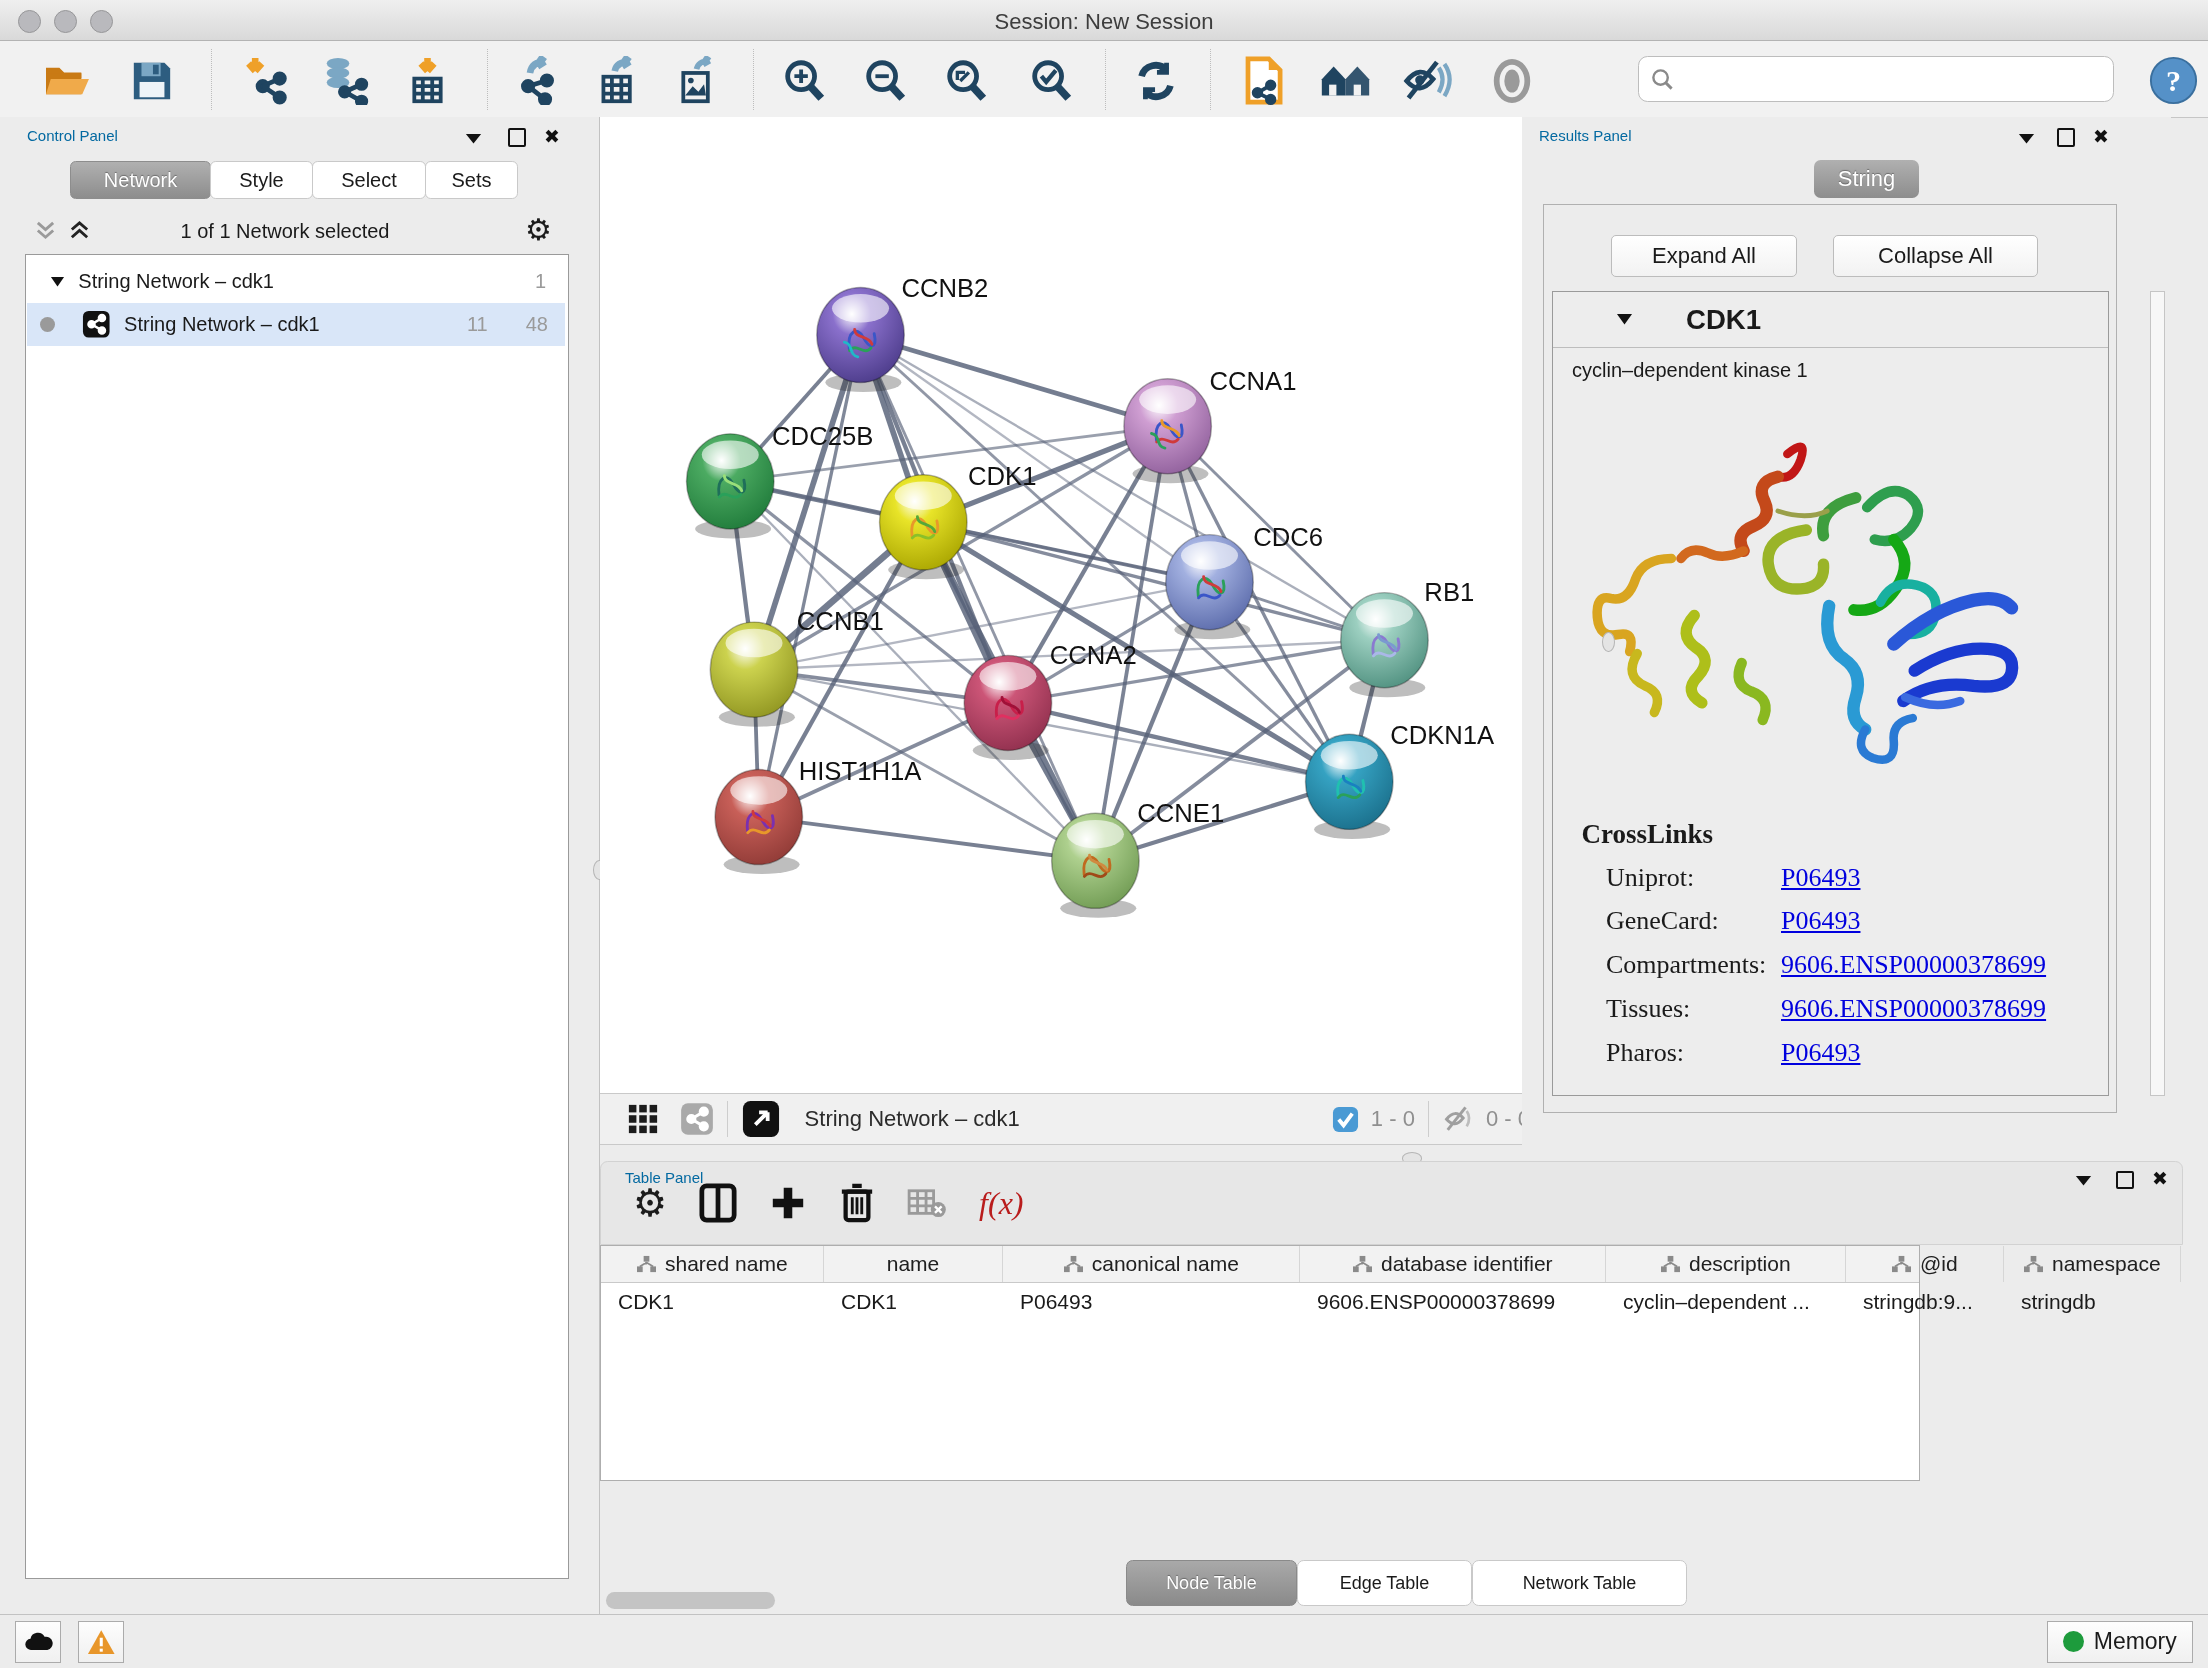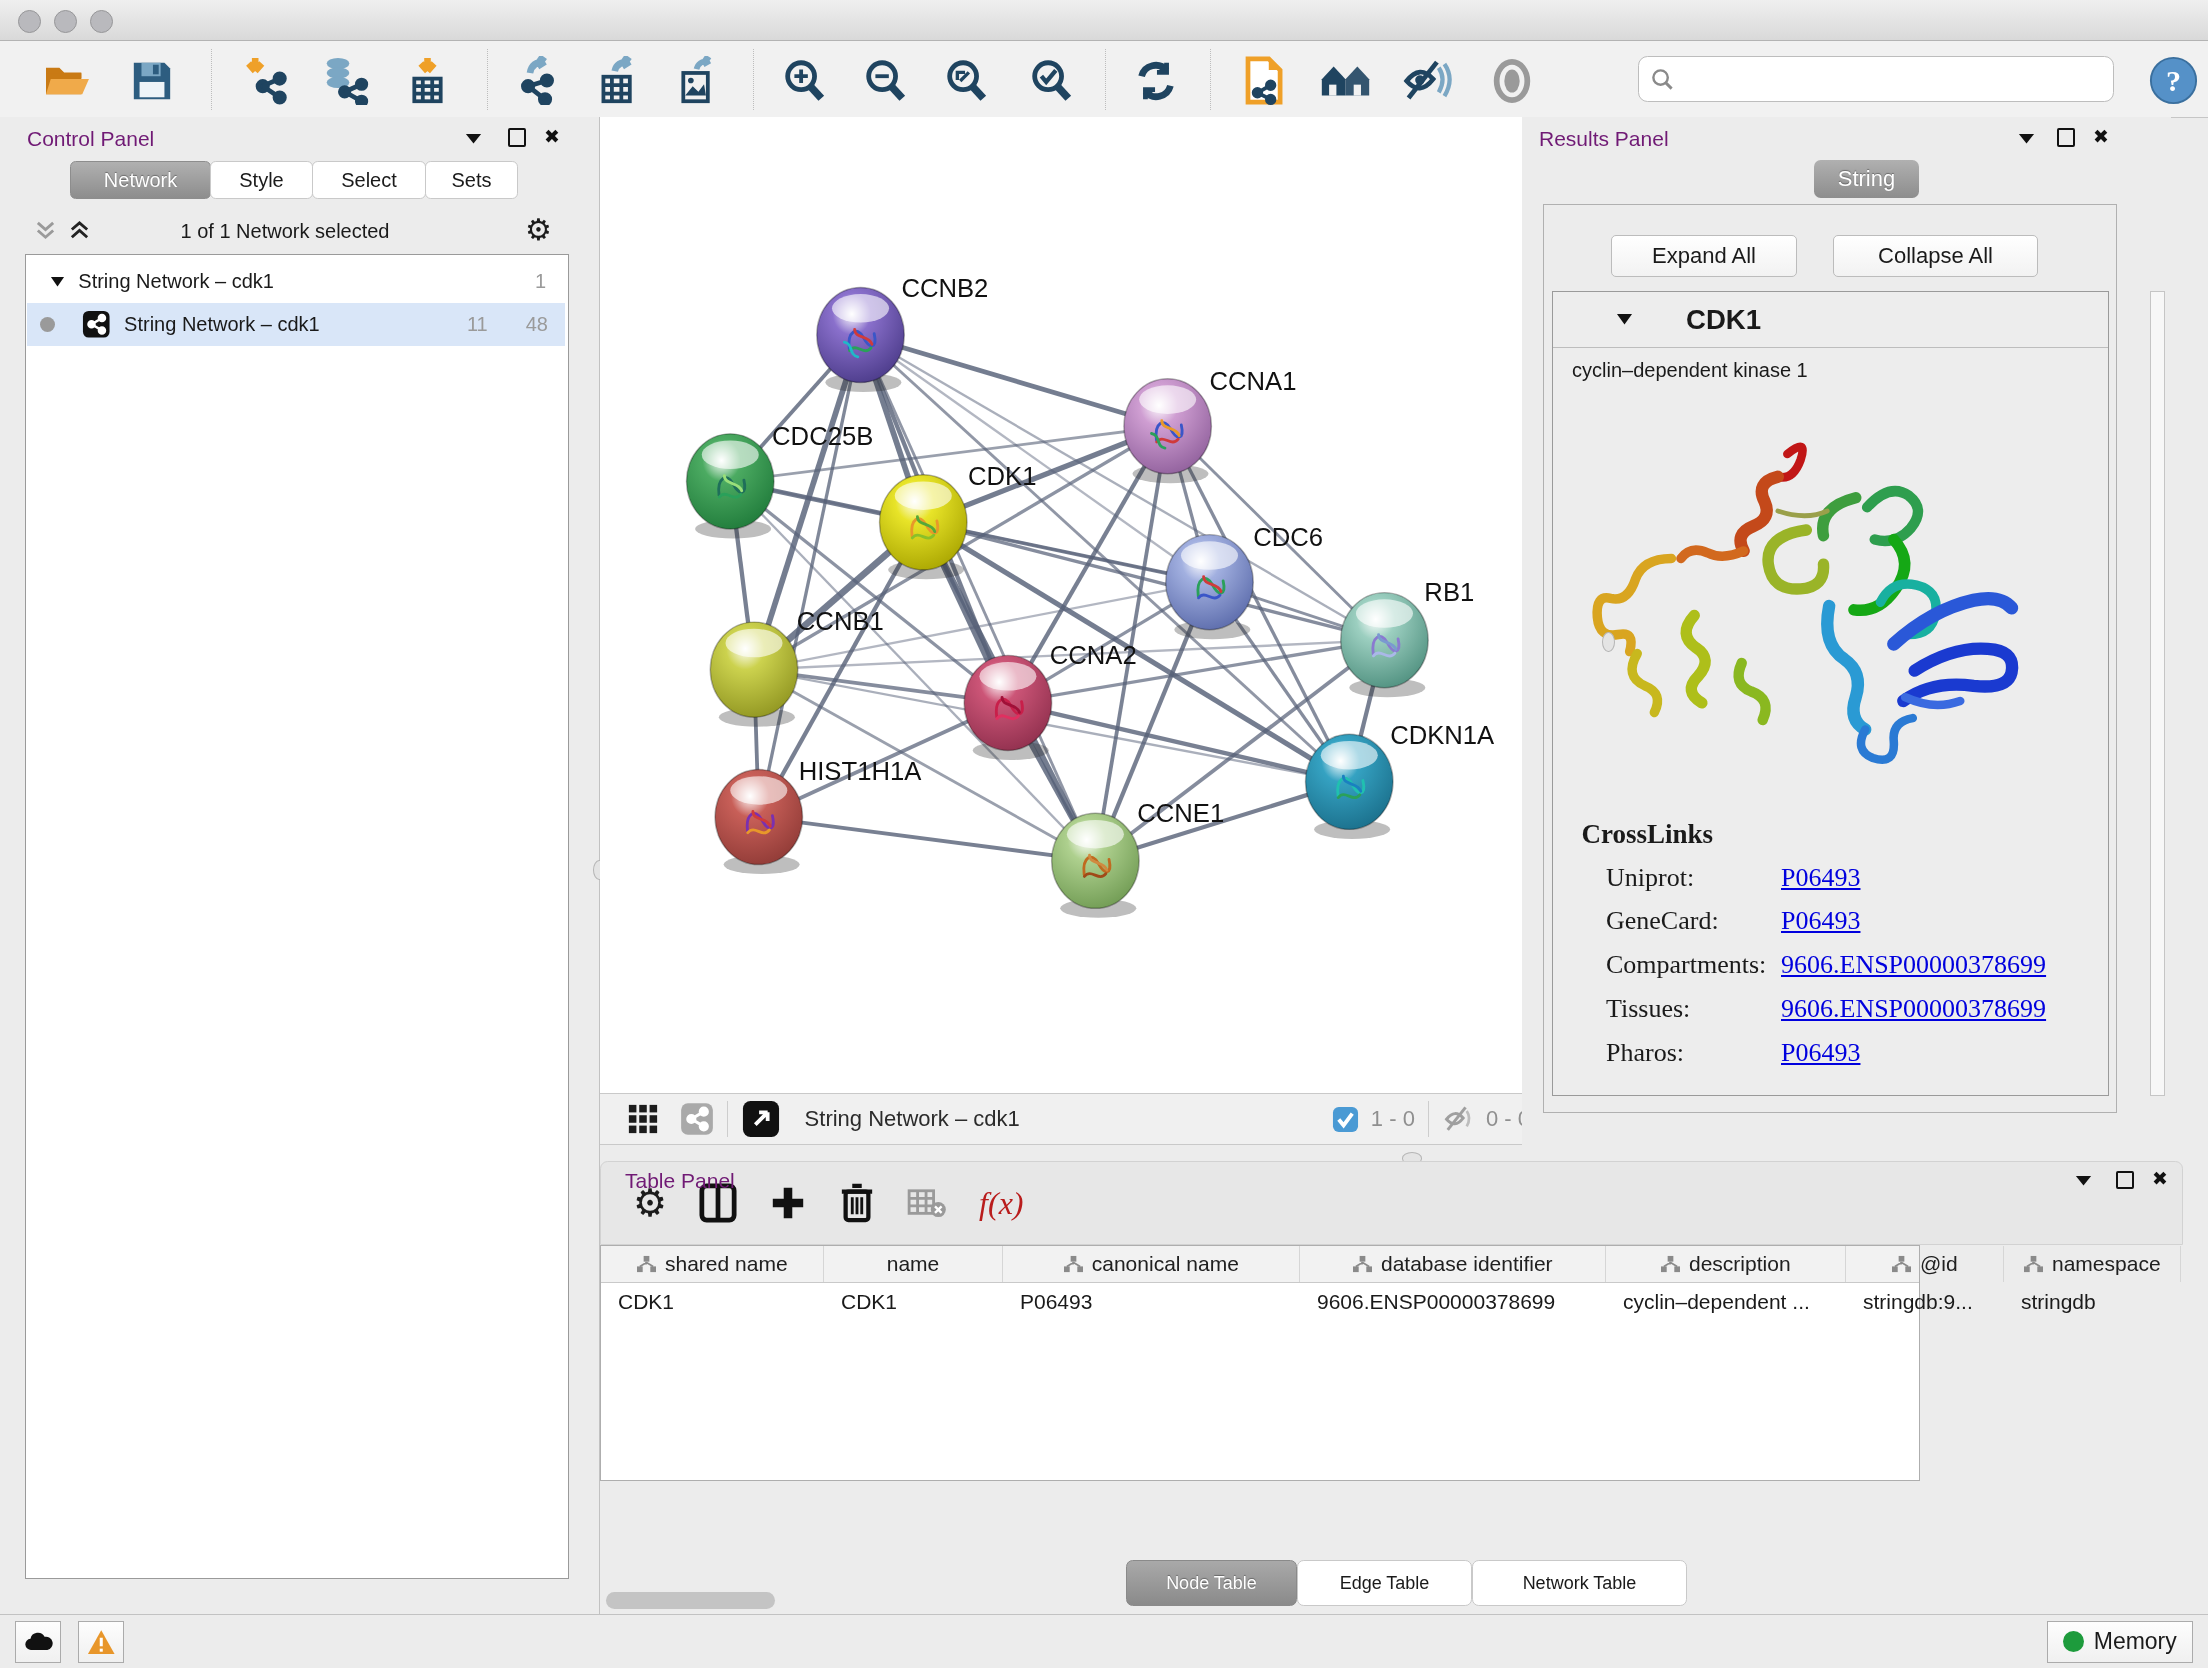--- a/index.html
+++ b/index.html
@@ -13,21 +13,21 @@
           background:#b9b9bd;border:1px solid #979799;}
   #wintitle{left:0;top:8.6px;width:2208px;text-align:center;font-size:22px;color:#3d3d3d;}
   
   #toolbar{left:0;top:41px;width:2208px;height:76px;background:#f1f1f1;border-bottom:1px solid #c6c6c6;}
   .tbtn{position:absolute;top:14.3px;width:51px;height:51px;display:flex;align-items:center;justify-content:center;}
   .tsep{position:absolute;top:7.6px;height:61px;border-left:1.9px dotted #bdbdbd;width:0;}
   #searchbox{left:1638px;top:15px;width:476px;height:46px;background:#fff;border:1px solid #bdbdbd;
              border-radius:9.5px;display:flex;align-items:center;padding-left:11.4px;box-sizing:border-box;}
   #searchbox input{border:none;outline:none;font-size:21px;flex:1;background:transparent;}
   
-  .panel-title{font-size:21px;color:#701a75;}
+  .panel-title{font-size:15px;color:#0369a1;}
   .pt-icon{position:absolute;font-size:19px;color:#111;}
   .float-box{width:14.3px;height:14.3px;border:2.4px solid #111;border-radius:1.9px;display:inline-block;}
   
   #control{left:0;top:117px;width:599px;height:1497px;background:#ececec;border-right:1px solid #c2c2c2;}
   .tab{position:absolute;top:44px;height:38px;background:#fff;border:1px solid #c9c9c9;color:#1a1a1a;
        font-size:20px;display:flex;align-items:center;justify-content:center;border-radius:5.7px;box-sizing:border-box;}
   .tab.sel{background:linear-gradient(#b0b0b0,#8d8d8d);color:#fff;border-color:#8d8d8d;
            text-shadow:0 -1px 1px rgba(0,0,0,.35);}
   #netlist{left:25px;top:137px;width:542px;height:1323px;background:#fff;border:1px solid #9a9a9a;}
   .listrow{position:absolute;left:1px;width:538px;height:43px;display:flex;align-items:center;font-size:20px;}
@@ -84,20 +84,21 @@
 </style>
 </head>
 <body>
 
 <div id="app">
 
   <div id="titlebar" class="abs">
     <span class="tlight" style="left:18px"></span>
     <span class="tlight" style="left:54px"></span>
     <span class="tlight" style="left:90px"></span>
+    <div id="wintitle" class="abs">Session: New Session</div>
   </div>
 
   <div id="toolbar" class="abs">
     <div class="tbtn" style="left:41px">
       <svg width="48" height="42" viewBox="0 0 50 44">
           <path d="M3 8 h14 l5 5 h18 v6 H3z" fill="#c97a14"></path>
           <path d="M3 14 h37 v22 H3z" fill="#c97a14"></path>
           <path d="M8 20 h40 l-7 16 H3z" fill="#f0aa4a"></path>
         </svg>
     </div>

